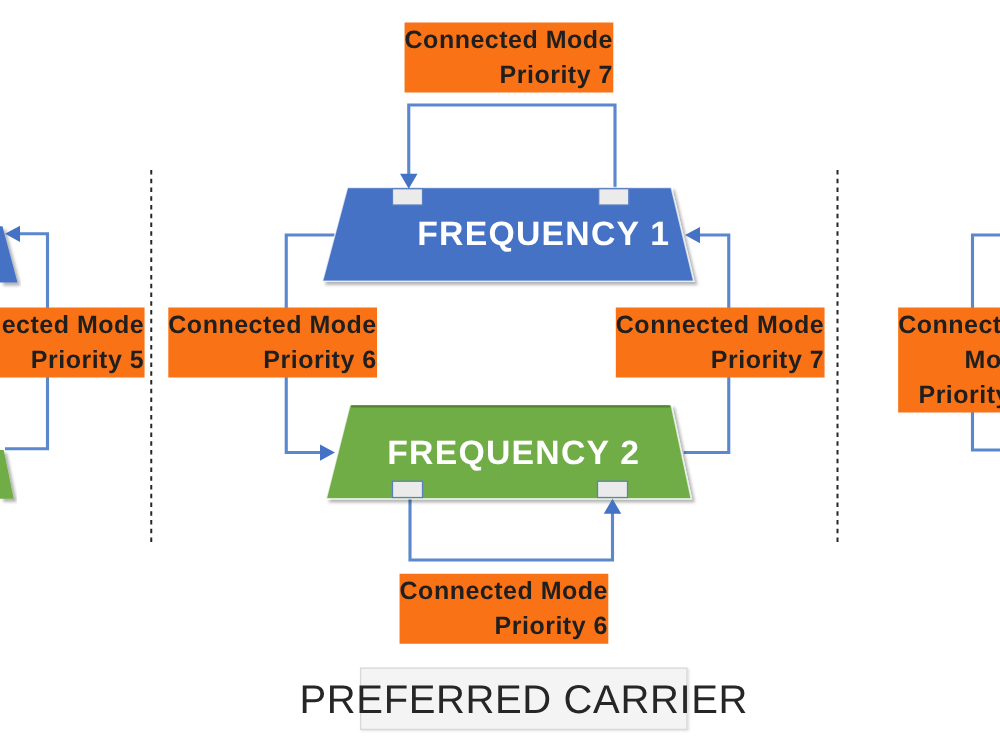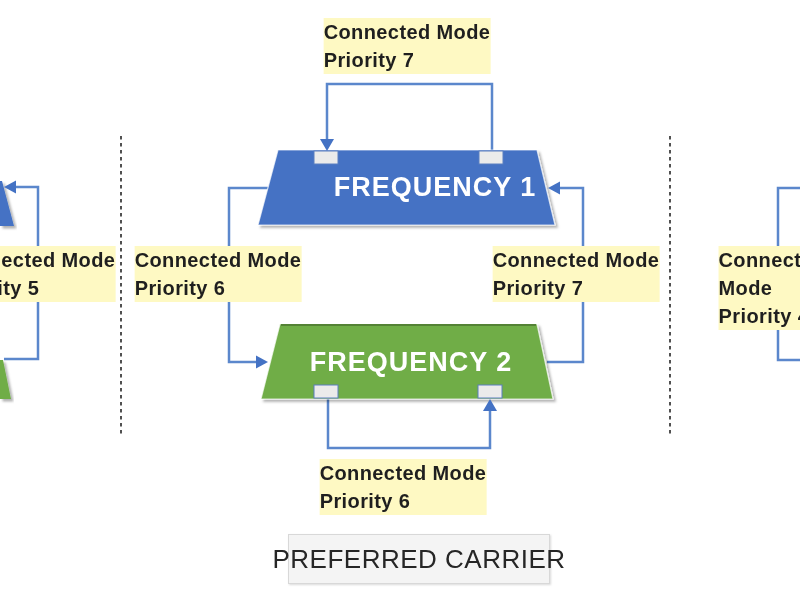--- a/index.html
+++ b/index.html
@@ -30,45 +30,45 @@
     font-weight: 600;
     letter-spacing: 1px;
     white-space: nowrap;
     line-height: 30px;
   }
   .conn-label {
     position: absolute;
     transform: translateX(-50%);
     z-index: 3;
     color: #1f1f1f;
-    background: #fef9c3;
+    background: #f97316;
     font-size: 20px;
     font-weight: 700;
     letter-spacing: 0.4px;
     line-height: 28px;
-    text-align: left;
+    text-align: right;
     white-space: pre-line;
   }
   .carrier-box {
     position: absolute;
     left: 288px;
     top: 534px;
     width: 260px;
     height: 48px;
     z-index: 2;
     background: #f4f4f4;
     border: 1px solid #d8d8d8;
     box-shadow: 1px 1px 2px rgba(0,0,0,0.15);
     display: flex;
     align-items: center;
     justify-content: center;
   }
   .carrier-box span {
     color: #262626;
-    font-size: 26px;
+    font-size: 32px;
     font-weight: 400;
     letter-spacing: 0.5px;
     white-space: nowrap;
   }
 </style>
 </head>
 <body>
 
 <div class="stage">
 

